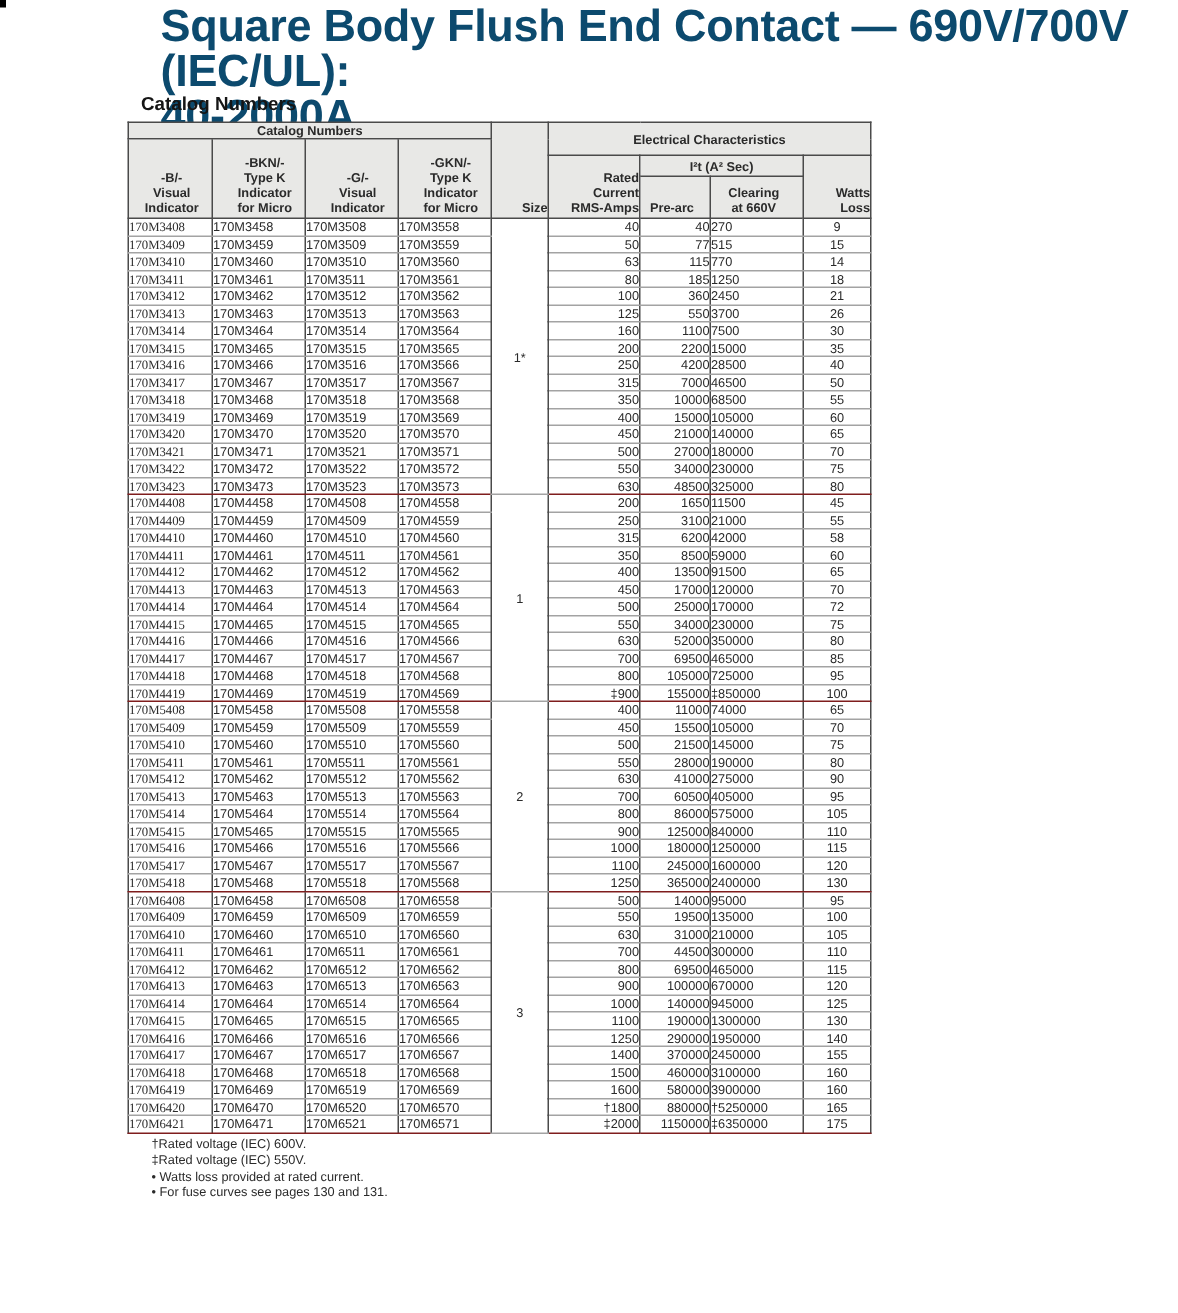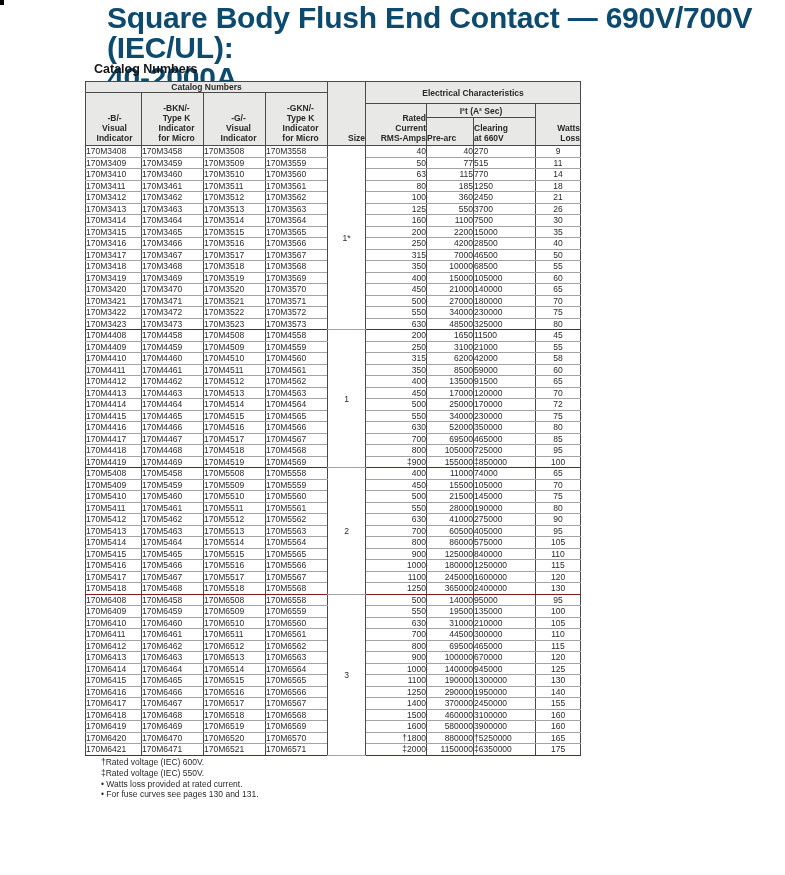--- a/index.html
+++ b/index.html
@@ -12,28 +12,28 @@
   table.spec{position:absolute;left:85px;top:81px;width:495px;border-collapse:collapse;
              table-layout:fixed;border:1px solid #3d3d3d;}
   table.spec th, table.spec td{padding:0;overflow:hidden;font-size:8.5px;line-height:10px;
              color:#2a2a2a;white-space:pre-line;}
   thead th{background:#e8e8e6;font-weight:bold;border:1px solid #4a4a4a;text-align:center;
            vertical-align:middle;}
   thead th.bottom{vertical-align:bottom;padding-bottom:2px;text-align:right;}
   thead th.lft{text-align:center;}
   thead th.pl2{padding-left:2px;}
   thead th.pl8{padding-left:8px;}
-  thead th.rgt{text-align:left;padding-right:4px;}
+  thead th.rgt{text-align:center;padding-right:4px;}
   thead tr.hr1{height:11px;} thead tr.hr2{height:11px;}
   thead tr.hr3{height:14px;} thead tr.hr4{height:28px;}
   tbody tr{height:11.5px;}
   tbody td{border-left:1px solid #4a4a4a;border-right:1px solid #4a4a4a;
            border-bottom:1px solid #a3a3a3;vertical-align:middle;line-height:11px;}
   tbody tr.sec-end td{border-bottom:1px solid #7f1d1d;}
-  td.c-b{text-align:left;padding-left:2px;}
+  td.c-b{text-align:left;padding-left:2px;font-family:Liberation Serif, serif;}
   td.c-bkn,td.c-g,td.c-gkn{text-align:left;padding-left:8px;}
   td.c-size{text-align:center;}
   td.c-rated{text-align:right;padding-right:17px;}
   td.c-prearc{text-align:right;padding-right:5px;}
   td.c-clear{padding-right:9px;}
   td.c-watts{text-align:center;}
   .footnotes{position:absolute;left:89px;top:757px;font-size:8.5px;line-height:10.8px;color:#2a2a2a;}
   .footnotes div{white-space:pre;margin-left:12px;}
 </style>
 </head>
@@ -107,21 +107,21 @@
           <td class="c-watts">9</td>
         </tr>
         <tr>
           <td class="c-b">170M3409</td>
           <td class="c-bkn">170M3459</td>
           <td class="c-g">170M3509</td>
           <td class="c-gkn">170M3559</td>
           <td class="c-rated">50</td>
           <td class="c-prearc">77</td>
           <td class="c-clear">515</td>
-          <td class="c-watts">11</td>
+          <td class="c-watts">15</td>
         </tr>
         <tr>
           <td class="c-b">170M3410</td>
           <td class="c-bkn">170M3460</td>
           <td class="c-g">170M3510</td>
           <td class="c-gkn">170M3560</td>
           <td class="c-rated">63</td>
           <td class="c-prearc">115</td>
           <td class="c-clear">770</td>
           <td class="c-watts">14</td>

